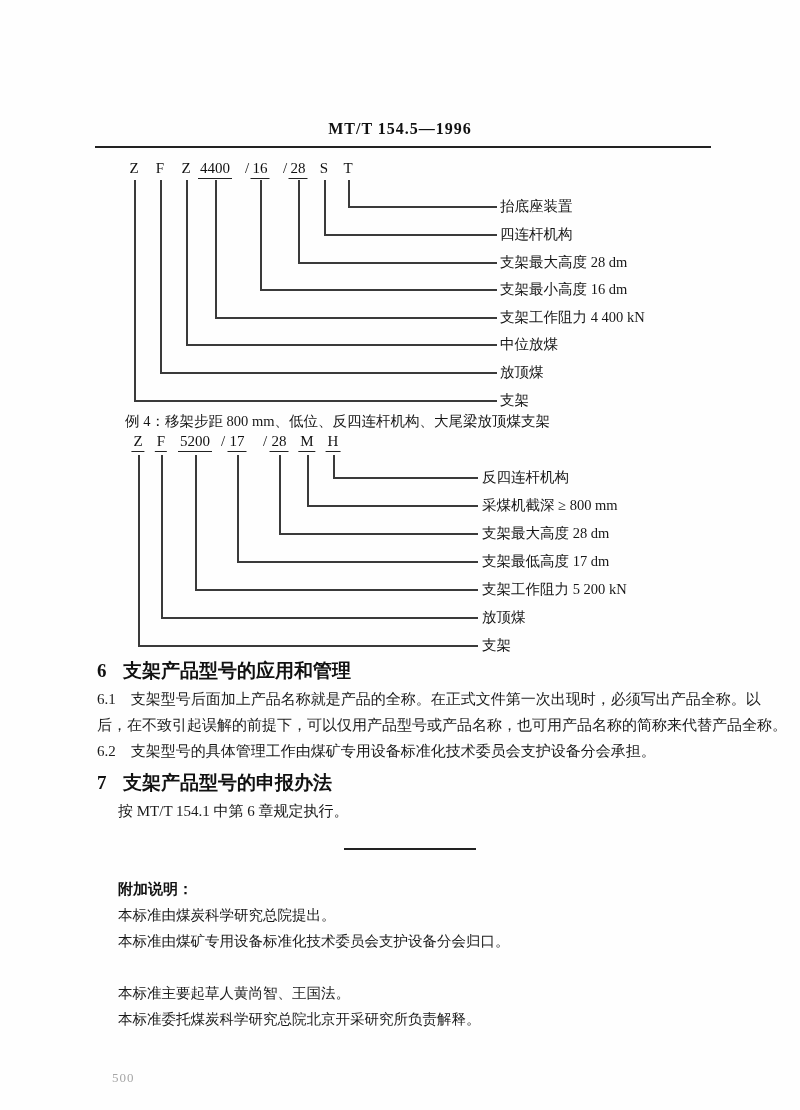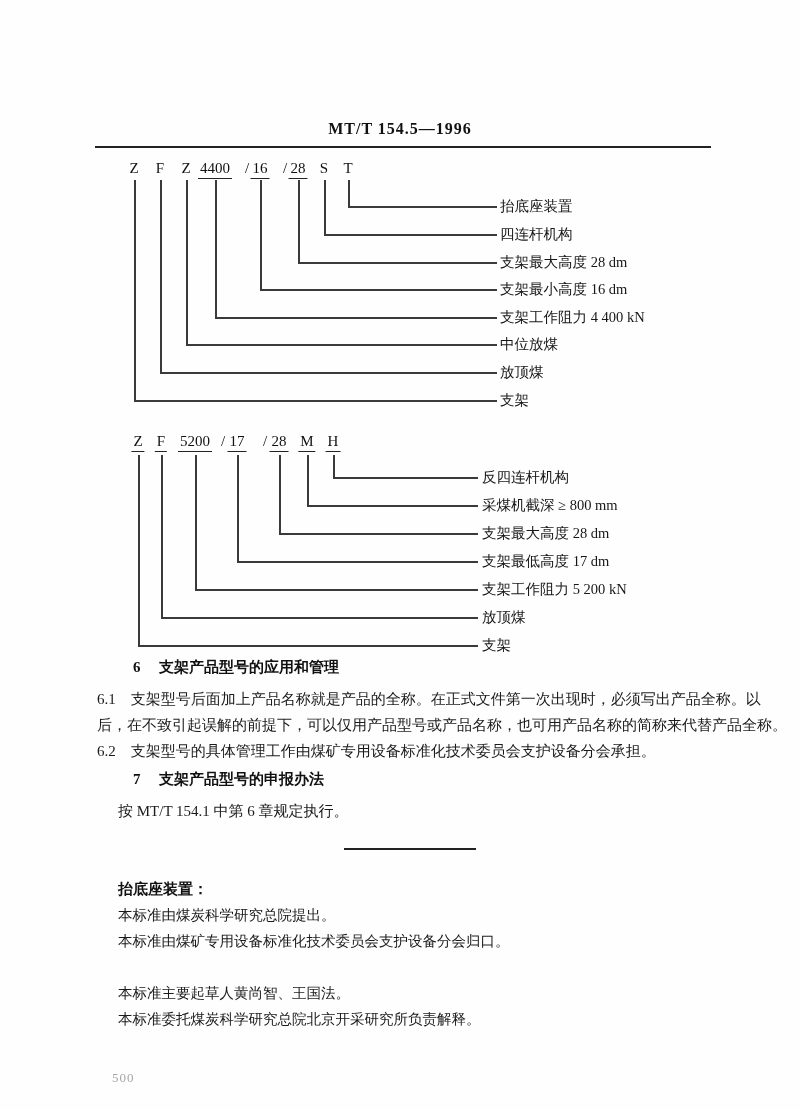--- a/index.html
+++ b/index.html
@@ -36,21 +36,21 @@
   .tok.u{border-bottom:1.5px solid #222;}
   
   .vline{position:absolute;width:1.5px;background:#3a3a3a;}
   .hline{position:absolute;height:1.5px;background:#3a3a3a;}
   
   .dlabel{
     position:absolute;font-size:14.5px;line-height:18px;height:18px;
     white-space:nowrap;color:#161616;
   }
   
-  .h-sec{position:absolute;font-weight:700;font-size:15px;color:#111;white-space:nowrap;margin-left:36px;}
+  .h-sec{position:absolute;font-weight:700;font-size:19px;color:#111;white-space:nowrap;}
   .h-sec .num{display:inline-block;width:26px;}
   .para{position:absolute;font-size:15px;color:#1a1a1a;}
   .jline{width:616px;text-align:justify;text-align-last:justify;white-space:nowrap;}
   .jline2{width:616px;text-align:justify;text-align-last:justify;white-space:nowrap;}
   .example{position:absolute;font-size:14.5px;color:#161616;white-space:nowrap;}
   .sep-rule{position:absolute;left:344px;top:832px;width:132px;height:2px;background:#222;}
   .notes-head{position:absolute;font-weight:700;font-size:15px;color:#111;}
   .note-line{position:absolute;font-size:14.5px;color:#1a1a1a;white-space:nowrap;}
   .page-no{
     position:absolute;left:112px;top:1054px;font-size:13px;color:#a6a6a6;
@@ -102,20 +102,21 @@
       <div class="dlabel" style="left:500px;top:181px">抬底座装置</div>
       <div class="dlabel" style="left:500px;top:209px">四连杆机构</div>
       <div class="dlabel" style="left:500px;top:237px">支架最大高度 28 dm</div>
       <div class="dlabel" style="left:500px;top:264px">支架最小高度 16 dm</div>
       <div class="dlabel" style="left:500px;top:292px">支架工作阻力 4 400 kN</div>
       <div class="dlabel" style="left:500px;top:319px">中位放煤</div>
       <div class="dlabel" style="left:500px;top:347px">放顶煤</div>
       <div class="dlabel" style="left:500px;top:375px">支架</div>
     </div>
 
+    <div class="example" style="left:125px;top:396px">例 4：移架步距 800 mm、低位、反四连杆机构、大尾梁放顶煤支架</div>
 
     <div>
 
       <span class="tok u" style="left:138px;top:418px">Z</span>
       <span class="tok u" style="left:161px;top:418px">F</span>
       <span class="tok u" style="left:195px;top:418px">5200</span>
       <span class="tok" style="left:223px;top:418px">/</span>
       <span class="tok u" style="left:237px;top:418px">17</span>
       <span class="tok" style="left:265px;top:418px">/</span>
       <span class="tok u" style="left:279px;top:418px">28</span>
@@ -154,21 +155,21 @@
     <div class="para jline2" style="left:97px;top:700px">后，在不致引起误解的前提下，可以仅用产品型号或产品名称，也可用产品名称的简称来代替产品全称。</div>
     <div class="para" style="left:97px;top:726px;white-space:nowrap">6.2　支架型号的具体管理工作由煤矿专用设备标准化技术委员会支护设备分会承担。</div>
 
     <div class="h-sec" style="left:97px;top:754px">
       <span class="num">7</span><span>支架产品型号的申报办法</span>
     </div>
     <div class="para" style="left:118px;top:786px;white-space:nowrap">按 MT/T 154.1 中第 6 章规定执行。</div>
 
     <div class="sep-rule"></div>
 
-    <div class="notes-head" style="left:118px;top:864px">抬底座装置：</div>
+    <div class="notes-head" style="left:118px;top:864px">附加说明：</div>
     <div class="note-line" style="left:118px;top:916px">本标准由煤矿专用设备标准化技术委员会支护设备分会归口。</div>
     <div class="note-line" style="left:118px;top:890px">本标准由煤炭科学研究总院提出。</div>
     <div class="note-line" style="left:118px;top:968px">本标准主要起草人黄尚智、王国法。</div>
     <div class="note-line" style="left:118px;top:994px">本标准委托煤炭科学研究总院北京开采研究所负责解释。</div>
 
     <div class="page-no">500</div>
 
   </div>
 </div>
 

